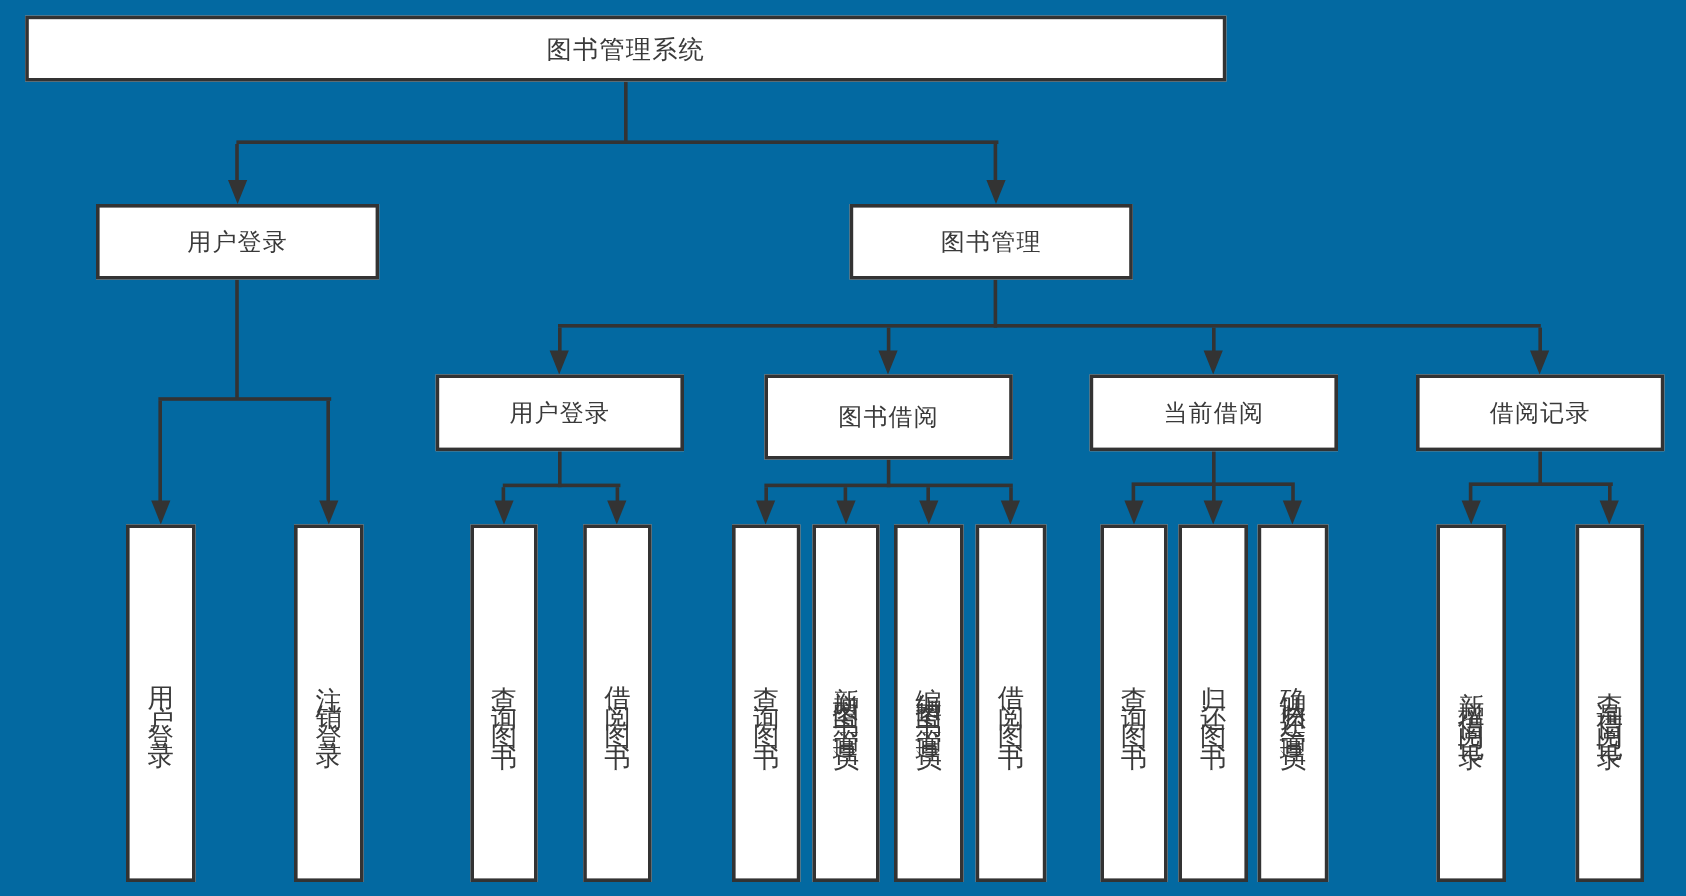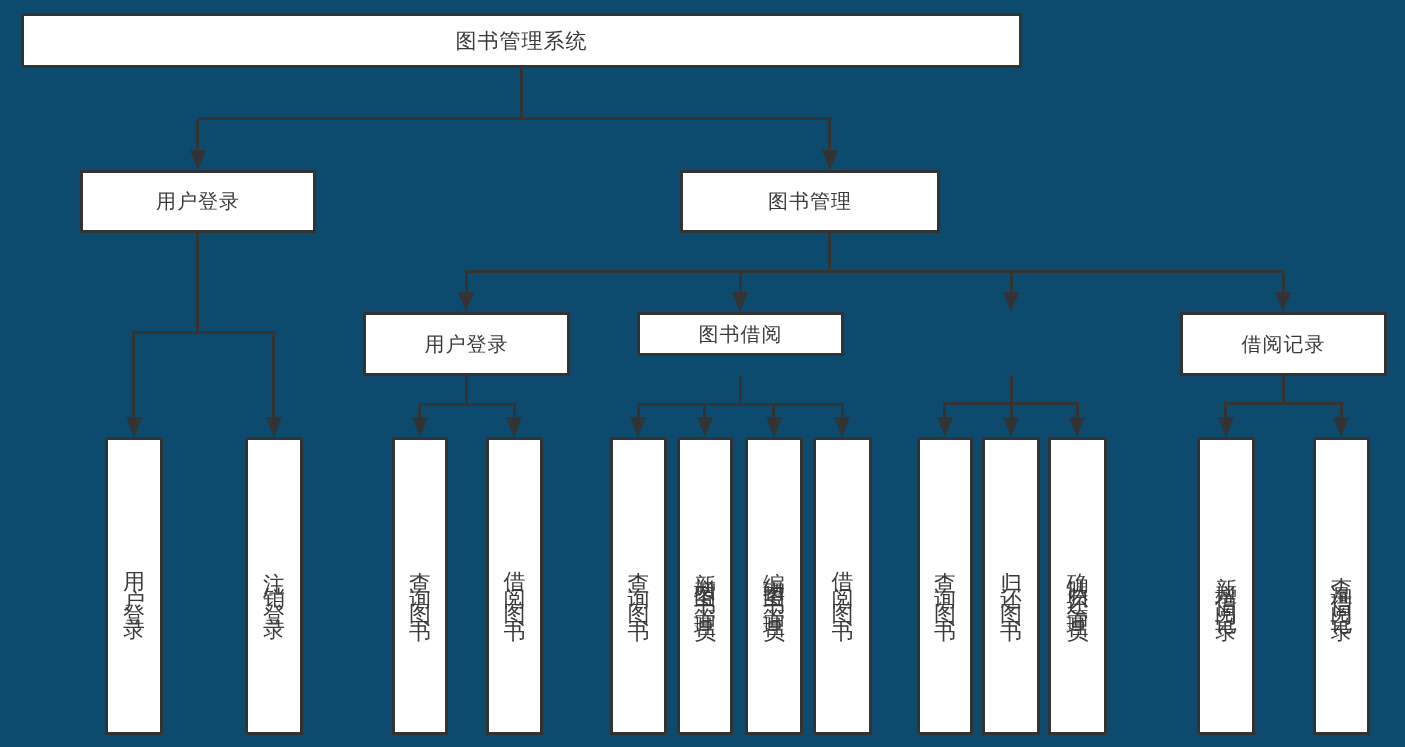--- a/index.html
+++ b/index.html
@@ -1,20 +1,20 @@
 <!DOCTYPE html>
 <html style="--line: #333333; --box_bg: #ffffff; --text: #3a3a3a; --watermark: #c3c7cd;"><head>
 <meta charset="utf-8">
 <style>
   html, body { margin: 0; padding: 0; background: #ffffff; }
   .canvas {
     position: relative;
     width: 1405px;
     height: 747px;
-    background: #0c4a6e;
+    background: #0369a1;
     overflow: hidden;
     font-family: "Liberation Sans", "DejaVu Sans", sans-serif;
     color: var(--text, #3a3a3a);
   }
   .box {
     position: absolute;
     background: var(--box_bg, #ffffff);
     border: 3px solid var(--line, #333333);
     box-sizing: border-box;
     display: flex;
@@ -63,21 +63,21 @@
   <div class="line" style="left:520px;top:68px;width:3px;height:50px"></div>
   <div class="line" style="left:197px;top:117px;width:635px;height:3px"></div>
   <div class="line" style="left:196px;top:120px;width:3px;height:31px"></div>
   <div class="arrow" style="left:190px;top:150px"></div>
   <div class="line" style="left:828px;top:120px;width:3px;height:31px"></div>
   <div class="arrow" style="left:822px;top:150px"></div>
 
   <div class="box hbox" style="left:80px;top:170px;width:236px;height:63px">
     <span>用户登录</span>
   </div>
-  <div class="box hbox" style="left:680px;top:170px;width:260px;height:63px">
+  <div class="box hbox" style="left:708px;top:170px;width:236px;height:63px">
     <span>图书管理</span>
   </div>
 
   <div class="line" style="left:196px;top:233px;width:3px;height:100px"></div>
   <div class="line" style="left:132px;top:331px;width:144px;height:3px"></div>
   <div class="line" style="left:132px;top:334px;width:3px;height:84px"></div>
   <div class="arrow" style="left:126px;top:417px"></div>
   <div class="line" style="left:272px;top:334px;width:3px;height:84px"></div>
   <div class="arrow" style="left:266px;top:417px"></div>
 
@@ -88,22 +88,25 @@
   <div class="line" style="left:739px;top:273px;width:3px;height:20px"></div>
   <div class="arrow" style="left:732px;top:292px"></div>
   <div class="line" style="left:1010px;top:273px;width:3px;height:20px"></div>
   <div class="arrow" style="left:1003px;top:292px"></div>
   <div class="line" style="left:1282px;top:273px;width:3px;height:20px"></div>
   <div class="arrow" style="left:1275px;top:292px"></div>
 
   <div class="box hbox" style="left:363px;top:312px;width:207px;height:64px">
     <span>用户登录</span>
   </div>
-  <div class="box hbox" style="left:637px;top:312px;width:207px;height:44px">
+  <div class="box hbox" style="left:637px;top:312px;width:207px;height:71px">
     <span>图书借阅</span>
+  </div>
+  <div class="box hbox" style="left:908px;top:312px;width:207px;height:64px">
+    <span>当前借阅</span>
   </div>
   <div class="box hbox" style="left:1180px;top:312px;width:207px;height:64px">
     <span>借阅记录</span>
   </div>
 
   <div class="line" style="left:465px;top:376px;width:3px;height:30px"></div>
   <div class="line" style="left:419px;top:403px;width:98px;height:3px"></div>
   <div class="line" style="left:418px;top:406px;width:3px;height:12px"></div>
   <div class="arrow" style="left:412px;top:417px"></div>
   <div class="line" style="left:513px;top:406px;width:3px;height:12px"></div>

